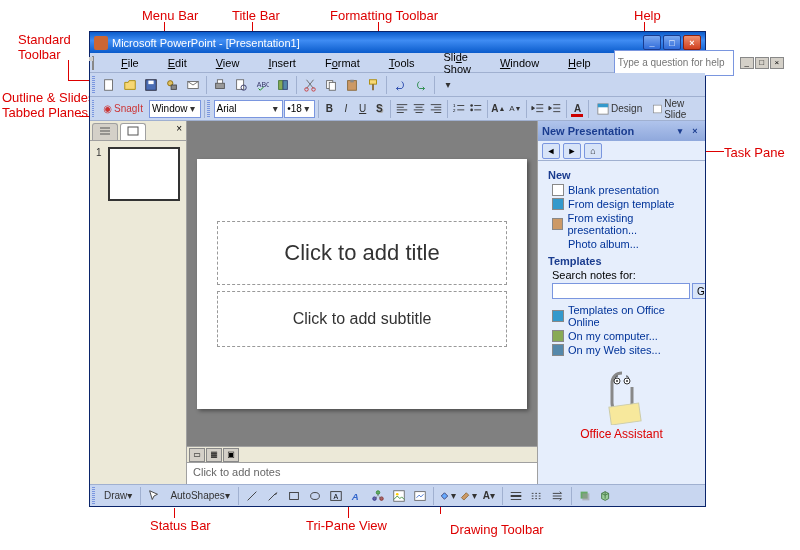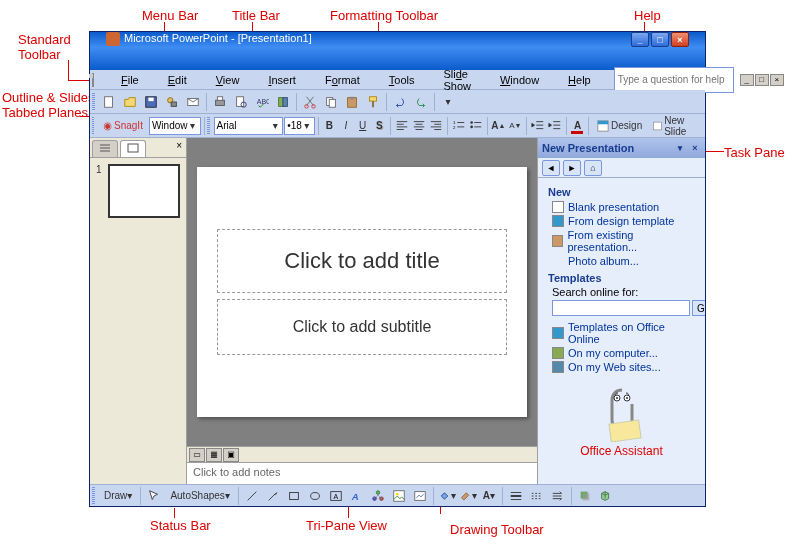--- a/index.html
+++ b/index.html
@@ -3,21 +3,21 @@
 <meta charset="utf-8">
 <style>
   * { box-sizing: border-box; margin: 0; padding: 0; }
   body { font-family: Tahoma, Arial, sans-serif; font-size: 11px; background: #fff; width: 800px; height: 550px; position: relative; }
   .annotation { position: absolute; color: #d00; font-size: 13px; font-family: Arial; white-space: pre; }
   .ann-line { position: absolute; background: #d00; }
 
   .app-window { position: absolute; left: 89px; top: 31px; width: 617px; height: 476px; border: 1px solid #0a246a; background: #ece9d8; display: flex; flex-direction: column; }
 
   
-  .title-bar { height: 38px; background: linear-gradient(#0a5bcb,#3f8cf3 40%,#0a5bcb); display: flex; align-items: flex-start; color: #fff; padding: 0 16px; font-size: 11px; }
+  .title-bar { height: 21px; background: linear-gradient(#0a5bcb,#3f8cf3 40%,#0a5bcb); display: flex; align-items: center; color: #fff; padding: 0 4px; font-size: 11px; }
   .title-bar .app-icon { width: 14px; height: 14px; background: #c63; border-radius: 2px; margin-right: 4px; display:inline-block;}
   .title-bar .title-text { flex: 1; }
   .win-btns { display: flex; gap: 2px; }
   .win-btn { width: 18px; height: 15px; background: linear-gradient(#7ba8f0,#2f6bd9); border: 1px solid #1a3c8f; border-radius: 2px; display:flex;align-items:center;justify-content:center;color:#fff;font-size:9px;font-weight:bold;}
   .win-btn.close { background: linear-gradient(#f09070,#d04020); border-color:#8a2010;}
 
   
   .menu-bar { height: 20px; background: #c8d6f0; display: flex; align-items: center; padding: 0 2px; border-bottom:1px solid #a0b0d0;gap:17px;}
   .doc-icon { width: 14px; height: 14px; background: #fff; border:1px solid #888; margin-right:4px; position:relative;}
   .doc-icon::after{content:"";position:absolute;right:0;top:0;width:4px;height:4px;background:#ccc;}
@@ -406,21 +406,21 @@
           </div>
         <div class="tp-link">
             <span class="li-icon" style="background:#c96;"></span>
             <span>From existing presentation...</span>
           </div>
         <div class="tp-link">
             <span style="width:12px;"></span>
             <span>Photo album...</span>
           </div>
         <div class="tp-section">Templates</div>
-        <div style="font-size:11px;padding-left:8px;">Search online for:</div>
+        <div style="font-size:11px;padding-left:8px;">Search notes for:</div>
         <div class="tp-search">
           <input style="">
           <button>Go</button>
         </div>
         <div class="tp-link">
             <span class="li-icon" style="background:#39c;"></span>
             <span>Templates on Office Online</span>
           </div>
         <div class="tp-link">
             <span class="li-icon" style="background:#8a5;"></span>

